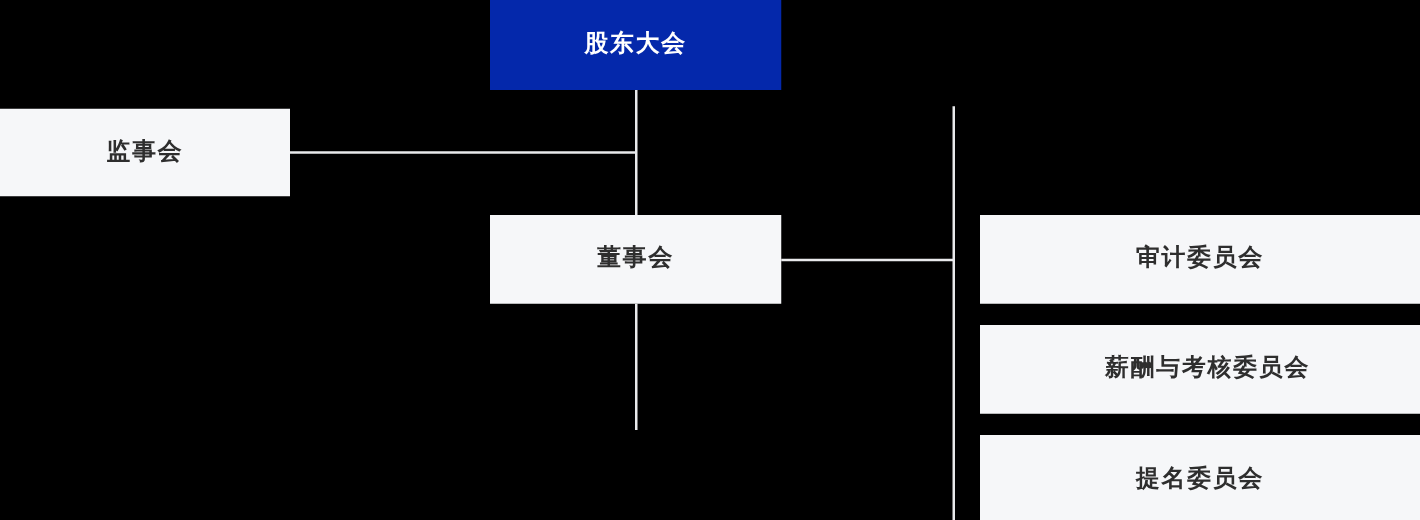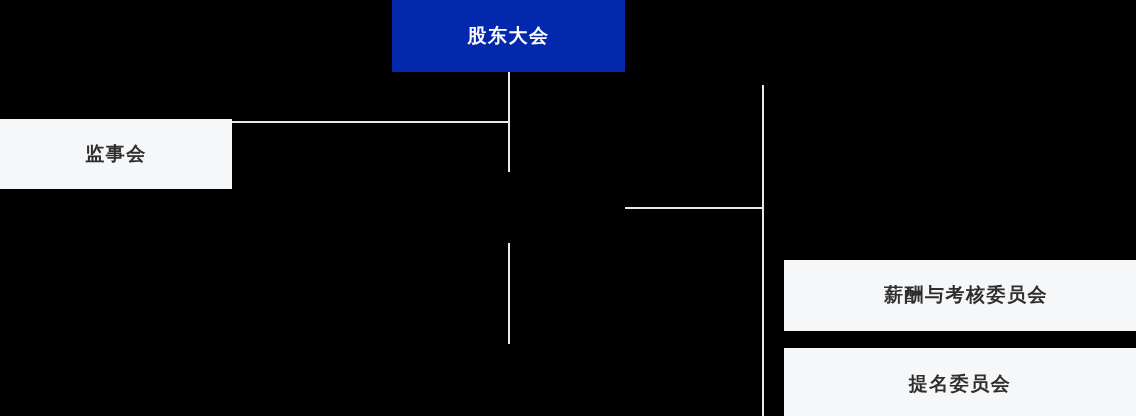--- a/index.html
+++ b/index.html
@@ -39,21 +39,21 @@
   }
   .connector {
     position: absolute;
     background: #e9eaec;
   }
   .v-line { width: 2px; }
   .h-line { height: 2px; }
 
   
   #node-shareholders  { left: 392px; top: 0px;   width: 233px; height: 72px; justify-content: center; }
-  #node-supervisors   { left: 0px;   top: 87px;  width: 232px; height: 70px; margin-top: 32px; }
+  #node-supervisors   { left: 0px;   top: 87px;  width: 232px; height: 70px; }
   #node-board         { left: 392px; top: 172px; width: 233px; height: 71px; }
   #node-management    { left: 392px; top: 344px; width: 233px; height: 72px; }
   #node-strategy      { left: 784px; top: 87px;  width: 352px; height: 70px; }
   #node-audit         { left: 784px; top: 172px; width: 352px; height: 71px; }
   #node-remuneration  { left: 784px; top: 260px; width: 364px; height: 71px; }
   #node-nomination    { left: 784px; top: 348px; width: 352px; height: 72px; }
 
   
   #conn-shareholders-board { left: 508px; top: 72px;  height: 100px; }
   #conn-supervisors-spine  { left: 232px; top: 121px; width: 277px; }
@@ -67,23 +67,29 @@
 <div id="chart">
 
   <div class="node node-primary" id="node-shareholders">
     <span>股东大会</span>
   </div>
 
   <div class="node node-secondary" id="node-supervisors">
     <span>监事会</span>
   </div>
 
+  <div class="node node-secondary" id="node-board">
+    <span>董事会</span>
+  </div>
 
 
 
+  <div class="node node-secondary" id="node-audit">
+    <span>审计委员会</span>
+  </div>
 
   <div class="node node-secondary" id="node-remuneration">
     <span>薪酬与考核委员会</span>
   </div>
 
   <div class="node node-secondary" id="node-nomination">
     <span>提名委员会</span>
   </div>
 
   <div class="connector v-line" id="conn-shareholders-board"></div>

